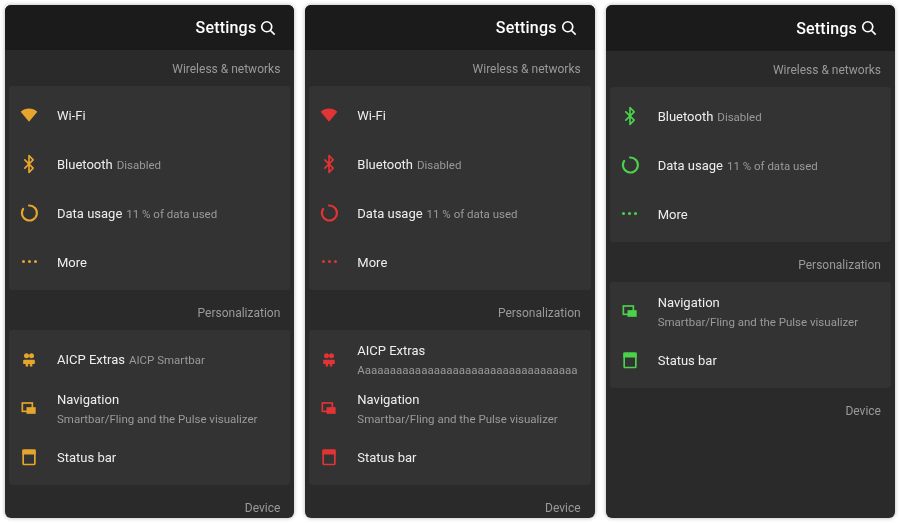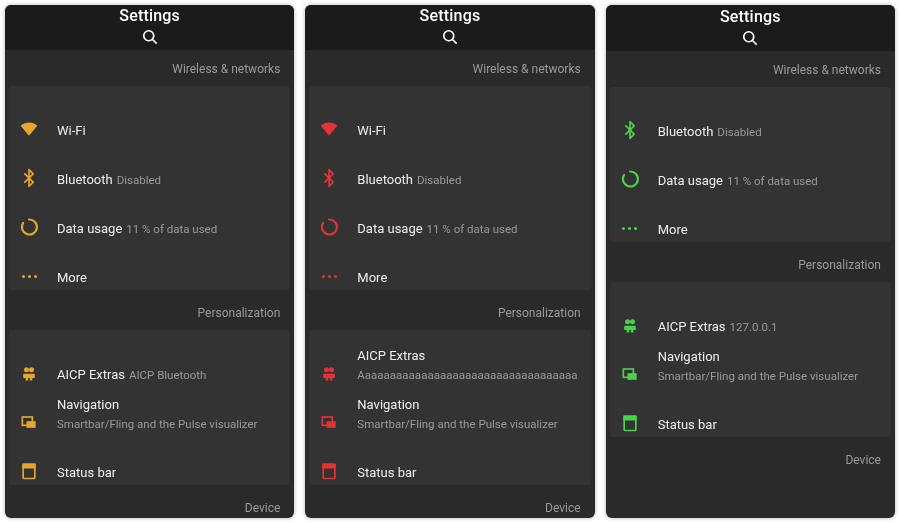--- a/index.html
+++ b/index.html
@@ -26,22 +26,21 @@
     flex-direction: column;
     box-shadow: 0 0 4px rgba(0,0,0,0.3);
     min-width: 0;
   }
   .appbar {
     background: #1b1b1b;
     height: 46px;
     display: flex;
     align-items: center;
     padding: 0 14px 0 14px;
-    justify-content: center;
-    flex-direction: column;
+    justify-content: flex-end;
   }
   .appbar-title {
     color: #fff;
     font-size: 16px;
     font-weight: 500;
     letter-spacing: .2px;
   }
   .search-btn {
     width: 24px; height: 24px;
     display: flex; align-items: center; justify-content: center;
@@ -56,21 +55,21 @@
   }
   .section-header.tight { padding-top: 10px; padding-bottom: 10px; }
   .section-block {
     background: #333333;
     border-radius: 3px;
     margin: 0 4px 6px;
     padding: 4px 0;
   }
   .item {
     display: flex;
-    align-items: flex-end;
+    align-items: center;
     height: 49px;
     padding: 0 14px 0 10px;
     cursor: pointer;
     min-width: 0;
   }
   .icon-slot {
     width: 38px;
     display: flex;
     justify-content: flex-start;
     align-items: center;
@@ -176,21 +175,21 @@
               <svg viewBox="0 0 24 24" fill="currentColor">
                 <rect x="5" y="13" width="14" height="5" rx="1"></rect>
                 <circle cx="9" cy="8" r="3"></circle>
                 <circle cx="15" cy="8" r="3"></circle>
                 <rect x="8" y="18" width="3" height="3"></rect>
                 <rect x="13" y="18" width="3" height="3"></rect>
               </svg>
             </span>
           <span class="labels">
             <span class="label-primary">AICP Extras</span>
-            <span class="label-secondary">AICP Bluetooth</span>
+            <span class="label-secondary">AICP Smartbar</span>
           </span>
         </div>
         <div class="item">
           <span class="icon-slot">
               <svg viewBox="0 0 24 24" fill="currentColor">
                 <rect x="4" y="6" width="12" height="10" fill="none" stroke="currentColor" stroke-width="2"></rect>
                 <rect x="9" y="11" width="11" height="8"></rect>
               </svg>
             </span>
           <span class="labels">
@@ -363,35 +362,20 @@
           <span class="labels">
             <span class="label-primary">More</span>
           </span>
         </div>
       </div>
       <div class="section-header tight">Personalization</div>
       <div class="section-block">
         <div class="item">
           <span class="icon-slot">
               <svg viewBox="0 0 24 24" fill="currentColor">
-                <rect x="5" y="13" width="14" height="5" rx="1"></rect>
-                <circle cx="9" cy="8" r="3"></circle>
-                <circle cx="15" cy="8" r="3"></circle>
-                <rect x="8" y="18" width="3" height="3"></rect>
-                <rect x="13" y="18" width="3" height="3"></rect>
-              </svg>
-            </span>
-          <span class="labels">
-            <span class="label-primary">AICP Extras</span>
-            <span class="label-secondary">127.0.0.1</span>
-          </span>
-        </div>
-        <div class="item">
-          <span class="icon-slot">
-              <svg viewBox="0 0 24 24" fill="currentColor">
                 <rect x="4" y="6" width="12" height="10" fill="none" stroke="currentColor" stroke-width="2"></rect>
                 <rect x="9" y="11" width="11" height="8"></rect>
               </svg>
             </span>
           <span class="labels">
             <span class="label-primary">Navigation</span>
             <span class="label-secondary">Smartbar/Fling and the Pulse visualizer</span>
           </span>
         </div>
         <div class="item">

